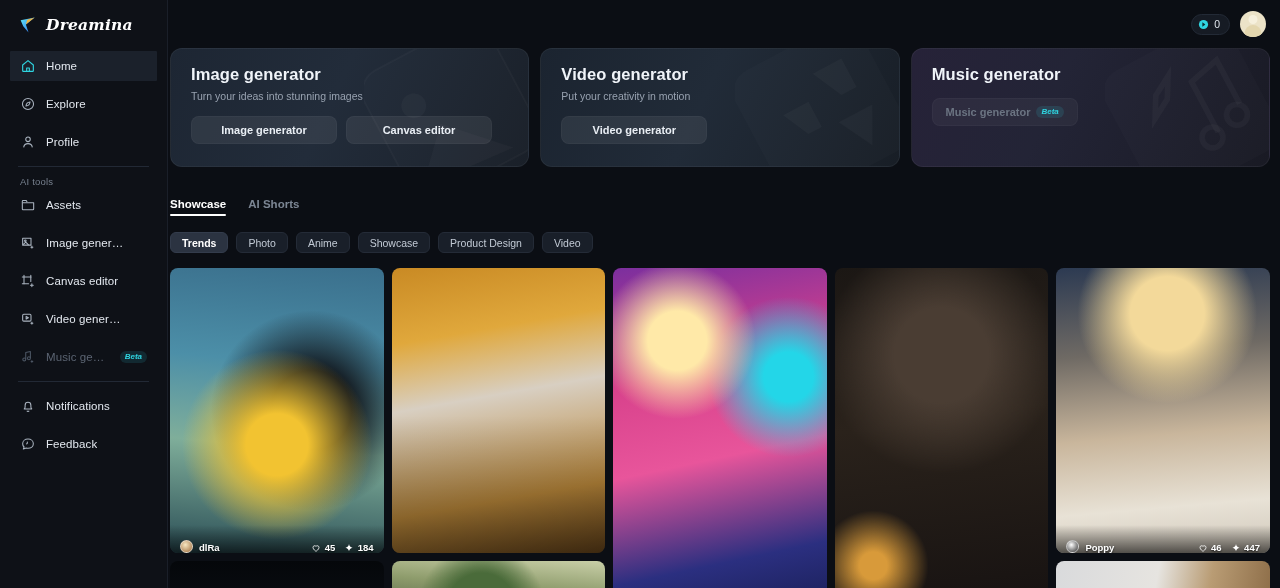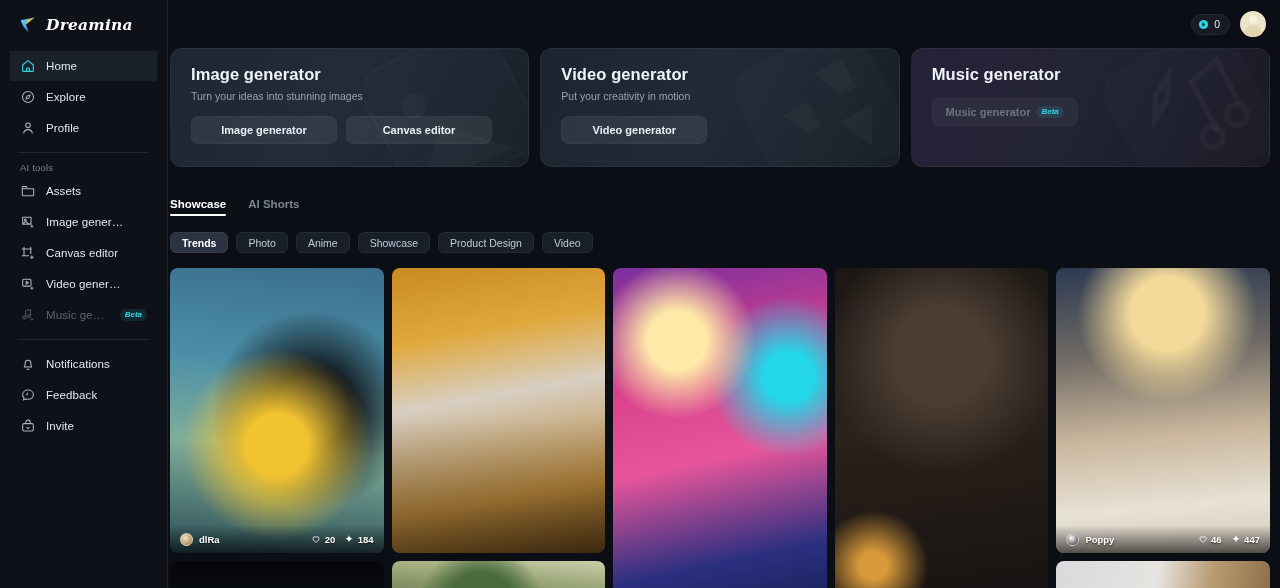--- a/index.html
+++ b/index.html
@@ -26,21 +26,21 @@
   .logo-mark{ width:21px; height:21px; display:block; }
   .logo-text{
     font-family:"DejaVu Serif", serif;
     font-style:italic; font-weight:700; font-size:15.5px;
     color:#ffffff; letter-spacing:.2px;
   }
   .nav{ margin-top:3px; }
   .nav-item{
     display:flex; align-items:center; gap:10px;
     height:30px; padding:0 10px; border-radius:1px;
-    margin-bottom:1px; cursor:pointer;
+    margin-bottom:8px; cursor:pointer;
   }
   .nav-item .ico{ width:16px; height:16px; flex:0 0 16px; display:block; color:#aab4c0; }
   .nav-item .lbl{ font-size:11.5px; color:#e3e8ef; white-space:nowrap;
     overflow:hidden; text-overflow:ellipsis; letter-spacing:.1px; }
   .nav-item.active{ background:#1b212b; }
   .nav-item.active .ico{ color:#2fd4e0; }
   .nav-item.disabled .ico{ color:#4b5563; }
   .nav-item.disabled .lbl{ color:#5b6472; }
   .divider{ height:1px; background:#222935; margin:9px 8px 9px 8px; }
   .section-label{ font-size:9.5px; color:#77818f; padding:0 10px; margin-bottom:0; letter-spacing:.2px;}
@@ -116,21 +116,21 @@
 
   
   .grid{
     display:flex; gap:8px; padding:15px 10px 0 2px; height:360px; overflow:hidden;
   }
   .col{ flex:1; display:flex; flex-direction:column; gap:8px; }
   .tile{ position:relative; border-radius:8px; overflow:hidden; flex:0 0 auto; cursor:pointer; }
   .tile .art{ position:absolute; inset:0; }
   .tile .meta{
     position:absolute; left:0; right:0; bottom:0; height:28px;
-    display:flex; align-items:center; gap:6px; padding:0 10px;
+    display:flex; align-items:flex-end; gap:6px; padding:0 10px;
     background:linear-gradient(to top, rgba(0,0,0,.62), rgba(0,0,0,0));
   }
   .tile .ava{ width:13px; height:13px; border-radius:50%; flex:0 0 13px;
     border:1px solid rgba(255,255,255,.55); }
   .tile .uname{ font-size:9.5px; font-weight:700; color:#fff;
     text-shadow:0 1px 2px rgba(0,0,0,.7); white-space:nowrap; }
   .tile .stats{ margin-left:auto; display:flex; align-items:center; gap:9px; }
   .tile .st{ display:flex; align-items:center; gap:3.5px; font-size:9.5px; font-weight:700;
     color:#fff; text-shadow:0 1px 2px rgba(0,0,0,.7); }
   .tile .st svg{ width:10px; height:10px; display:block; }
@@ -250,28 +250,20 @@
       </div>
 
       <div class="nav-item">
         <svg class="ico" viewBox="0 0 24 24" fill="none" stroke="currentColor" stroke-width="1.6" stroke-linejoin="round">
           <path d="M20 11.5c0 4-3.6 7-8 7a9.6 9.6 0 0 1-2.6-.35L5 19.6l1.1-3.1A6.7 6.7 0 0 1 4 11.5c0-4 3.6-7 8-7s8 3 8 7z"></path>
           <path d="M9.6 12.4c1.4-.9 1.9-2.6 1.3-4"></path>
         </svg>
         <span class="lbl">Feedback</span>
       </div>
 
-      <div class="nav-item">
-        <svg class="ico" viewBox="0 0 24 24" fill="none" stroke="currentColor" stroke-width="1.6" stroke-linejoin="round">
-          <rect x="4" y="8.4" width="16" height="11" rx="2"></rect>
-          <path d="M8.6 8.4V6.6a3.4 3.4 0 0 1 6.8 0v1.8"></path>
-          <path d="M9.6 13.8 12 15.9l2.4-2.1"></path>
-        </svg>
-        <span class="lbl">Invite</span>
-      </div>
     </nav>
   </aside>
 
   <main class="main">
 
     <div class="topbar">
       <div class="credits">
         <svg class="coin" viewBox="0 0 24 24">
           <circle cx="12" cy="12" r="10" fill="#2fd4e0"></circle>
           <path d="M9.5 7.2 16 12l-6.5 4.8z" fill="#0b2a2f"></path>
@@ -358,21 +350,21 @@
                  radial-gradient(circle at 66% 50%, #11161c 0 20%, rgba(17,22,28,0) 50%),
                  linear-gradient(185deg,#3a6f8c 0%,#4c8fa8 34%,#7fae9a 62%,#2a4d55 100%);"></div>
           <div class="meta">
             <div class="ava" style="background:radial-gradient(circle at 40% 35%,#f7e7c2,#9b6a3a)"></div>
             <span class="uname">dlRa</span>
             <div class="stats">
               <span class="st">
                 <svg viewBox="0 0 24 24" fill="none" stroke="#fff" stroke-width="2">
                   <path d="M12 20s-7.2-4.6-7.2-9.3A4 4 0 0 1 12 8.2a4 4 0 0 1 7.2 2.5C19.2 15.4 12 20 12 20z"></path>
                 </svg>
-                <span>20</span>
+                <span>45</span>
               </span>
               <span class="st">
                 <svg viewBox="0 0 24 24" fill="#fff">
                   <path d="M12 2.5c.9 5 3.6 7.7 8.6 8.6-5 .9-7.7 3.6-8.6 8.6-.9-5-3.6-7.7-8.6-8.6 5-.9 7.7-3.6 8.6-8.6z"></path>
                 </svg>
                 <span>184</span>
               </span>
             </div>
           </div>
         </div>

